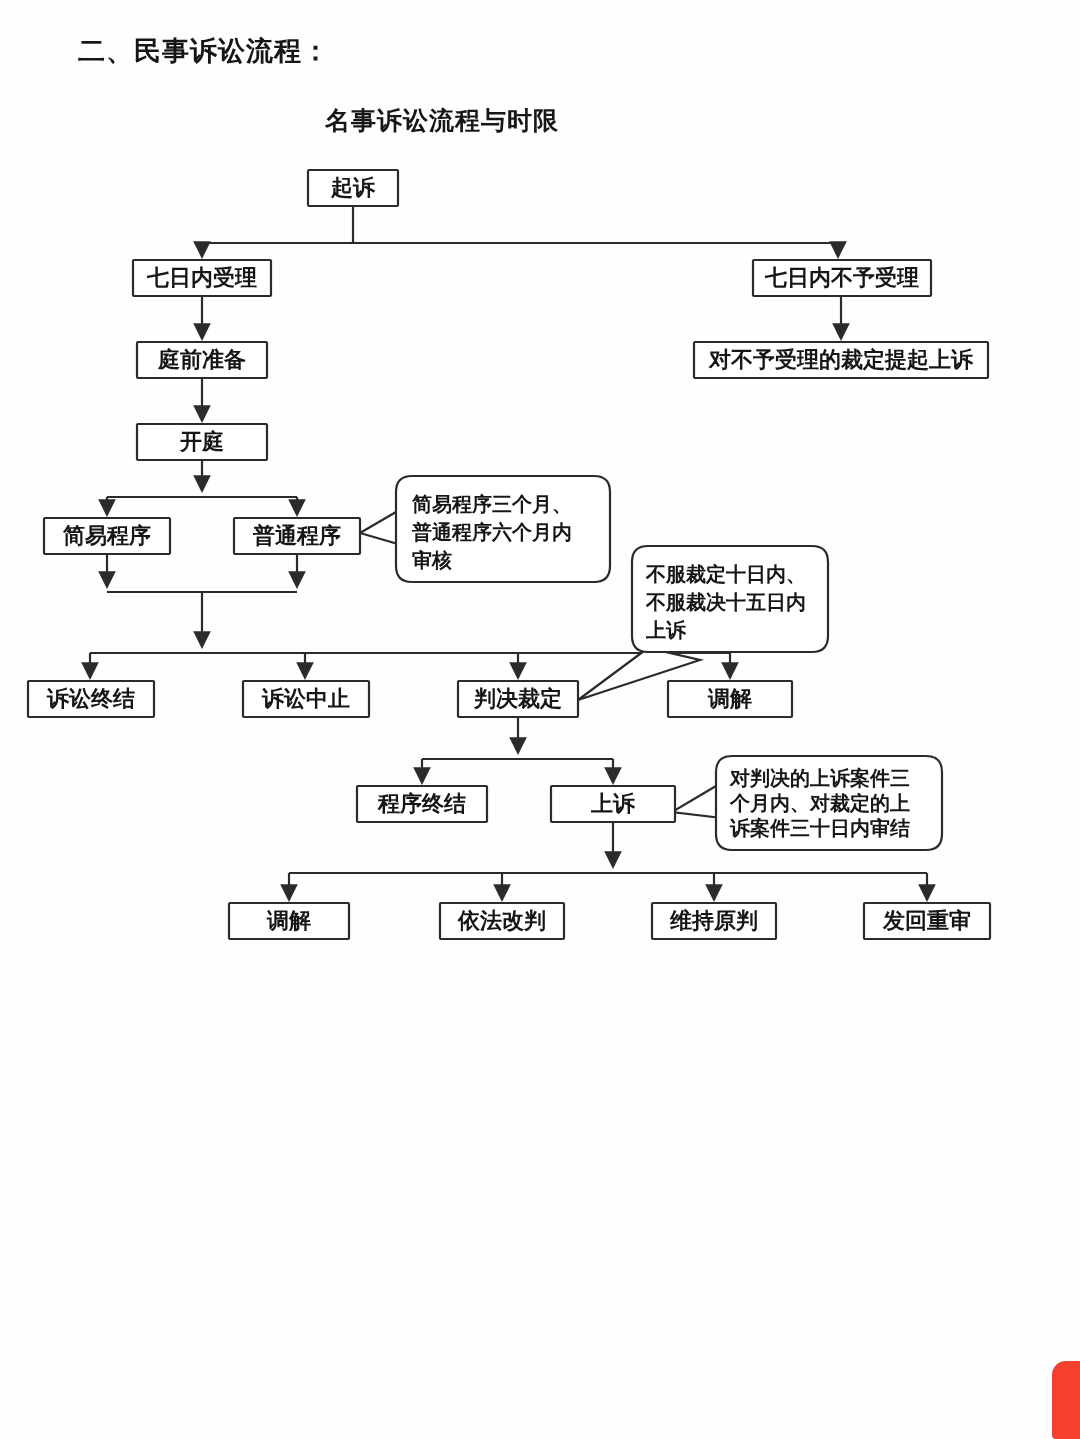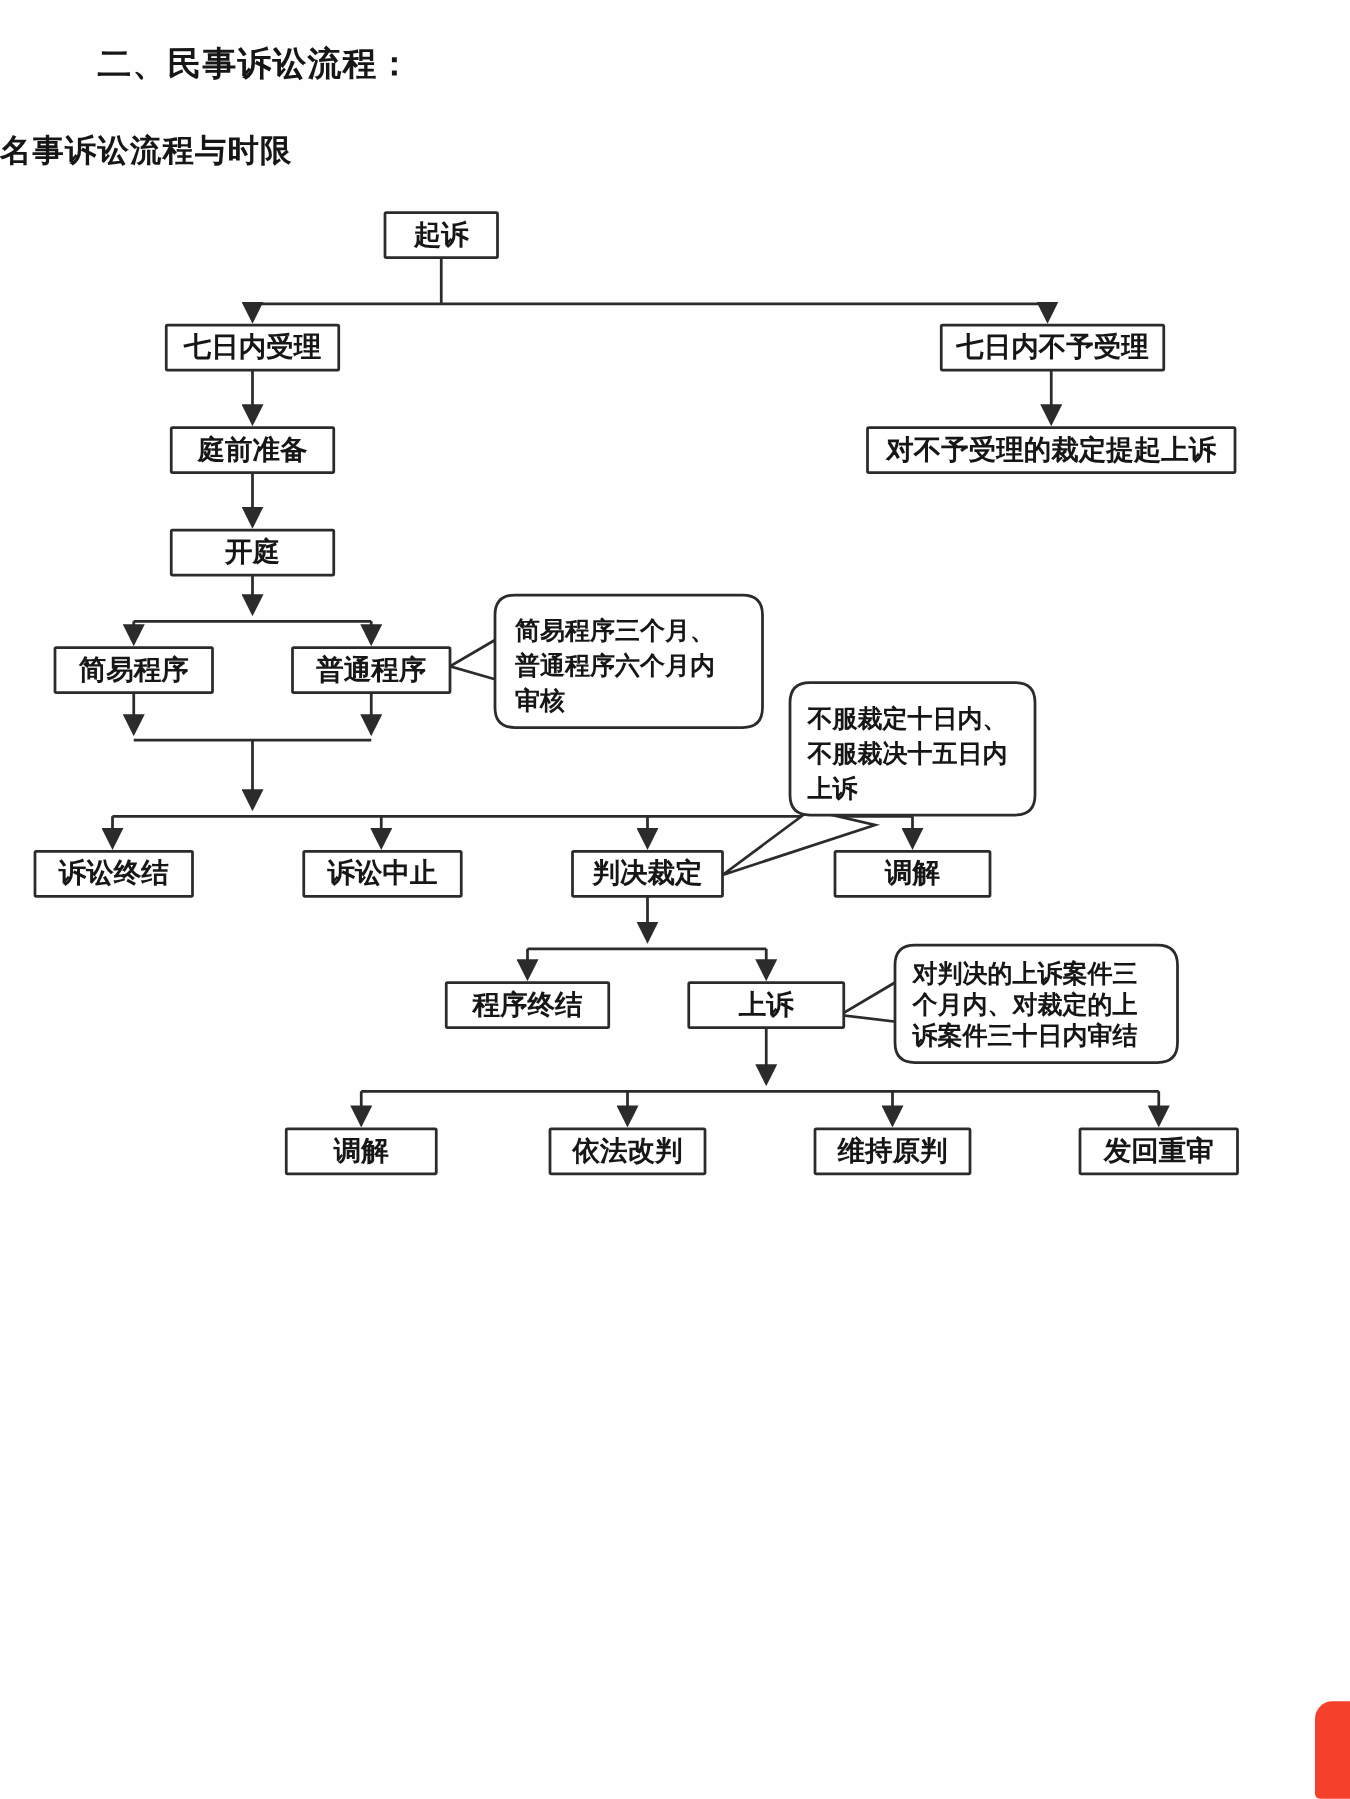--- a/index.html
+++ b/index.html
@@ -28,20 +28,21 @@
     font-weight: bold;
     letter-spacing: 1px;
     color: #161616;
     white-space: nowrap;
   }
   .chart-title {
     position: absolute;
     left: 0;
     top: 104px;
     width: 884px;
+    text-align: center;
     font-size: 25px;
     font-weight: bold;
     color: #161616;
     letter-spacing: 1px;
   }
   svg.flow {
     position: absolute;
     left: 0;
     top: 0;
     width: 1080px;

